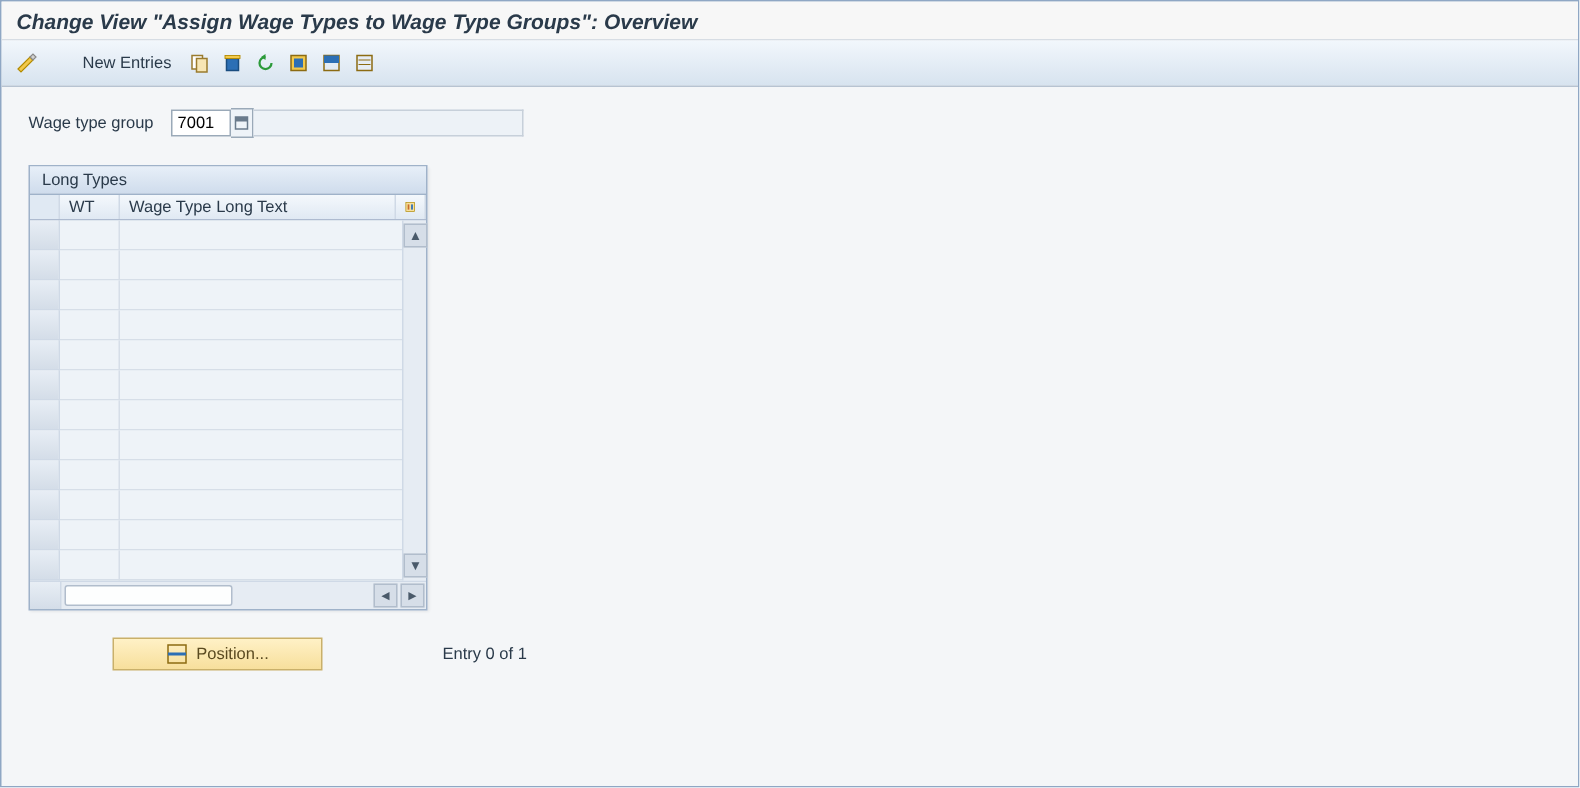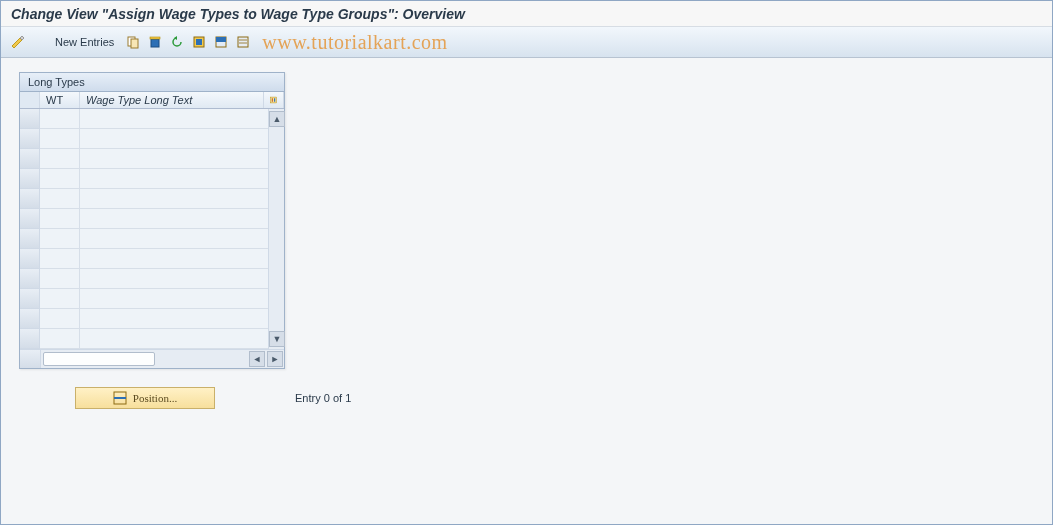--- a/index.html
+++ b/index.html
@@ -133,21 +133,21 @@
   .hdr-cell {
     box-sizing:border-box;
     border-right:1px solid #cfd9e6;
     padding:2px 6px;
     color:#2a3a4a;
     display:flex;
     align-items:center;
   }
   .hdr-sel { width:20px; background:#e0e9f3;}
   .hdr-wt  { width:40px; }
-  .hdr-lt  { flex:1;font-style:italic; }
+  .hdr-lt  { flex:1; }
   .hdr-cfg { width:20px; justify-content:center; cursor:pointer;}
 
   .table-body-wrap { display:flex; }
   .table-body { flex:1; }
   .table-row { display:flex; height:20px; }
   .row-sel {
     width:20px; box-sizing:border-box;
     background: linear-gradient(#e8eef5,#d4dde8);
     border-right:1px solid #cfd9e6;
     border-bottom:1px solid #cfd9e6;
@@ -211,21 +211,20 @@
     width:140px;
     height:22px;
     background:linear-gradient(#fff1c6,#f7df9c);
     border:1px solid #c9b06a;
     display:flex;
     align-items:center;
     justify-content:center;
     gap:6px;
     cursor:pointer;
     color:#5a4a20;
-    font-family:Liberation Serif, serif;
   }
   .position-btn .pic { width:14px;height:14px; }
 
   .entry-text { color:#2a3a4a; }
 </style>
 </head>
 <body>
 
 <div class="outer">
 
@@ -278,25 +277,37 @@
     </span>
 
     <span class="tb-icon" title="Deselect all">
       <svg width="14" height="14" viewBox="0 0 14 14">
         <rect x="2" y="2" width="10" height="10" fill="#e6ecf3" stroke="#8c6b12" stroke-width="1"></rect>
         <line x1="3" y1="5" x2="11" y2="5" stroke="#8c6b12" stroke-width="0.8"></line>
         <line x1="3" y1="8" x2="11" y2="8" stroke="#8c6b12" stroke-width="0.8"></line>
       </svg>
     </span>
 
-    <span class="watermark">www.tutorialkart.com</span>
   </div>
 
   <div class="content">
 
+    <div class="field-row">
+      <span class="field-label">Wage type group</span>
+      <span class="field-input-wrap">
+        <input class="field-input" value="7001" style="">
+        <span class="f4-help">
+          <svg width="10" height="10" viewBox="0 0 10 10">
+              <rect x="1" y="1" width="8" height="8" fill="none" stroke="#6a7b8c" stroke-width="1"></rect>
+              <rect x="1" y="1" width="8" height="3" fill="#6a7b8c"></rect>
+            </svg>
+        </span>
+        <span class="field-desc"></span>
+      </span>
+    </div>
 
     <div class="table-ctrl">
       <div class="table-title">Long Types</div>
 
       <div class="table-header-row">
         <div class="hdr-cell hdr-sel"></div>
         <div class="hdr-cell hdr-wt">WT</div>
         <div class="hdr-cell hdr-lt">Wage Type Long Text</div>
         <div class="hdr-cell hdr-cfg">
           <svg width="12" height="12" viewBox="0 0 12 12">

